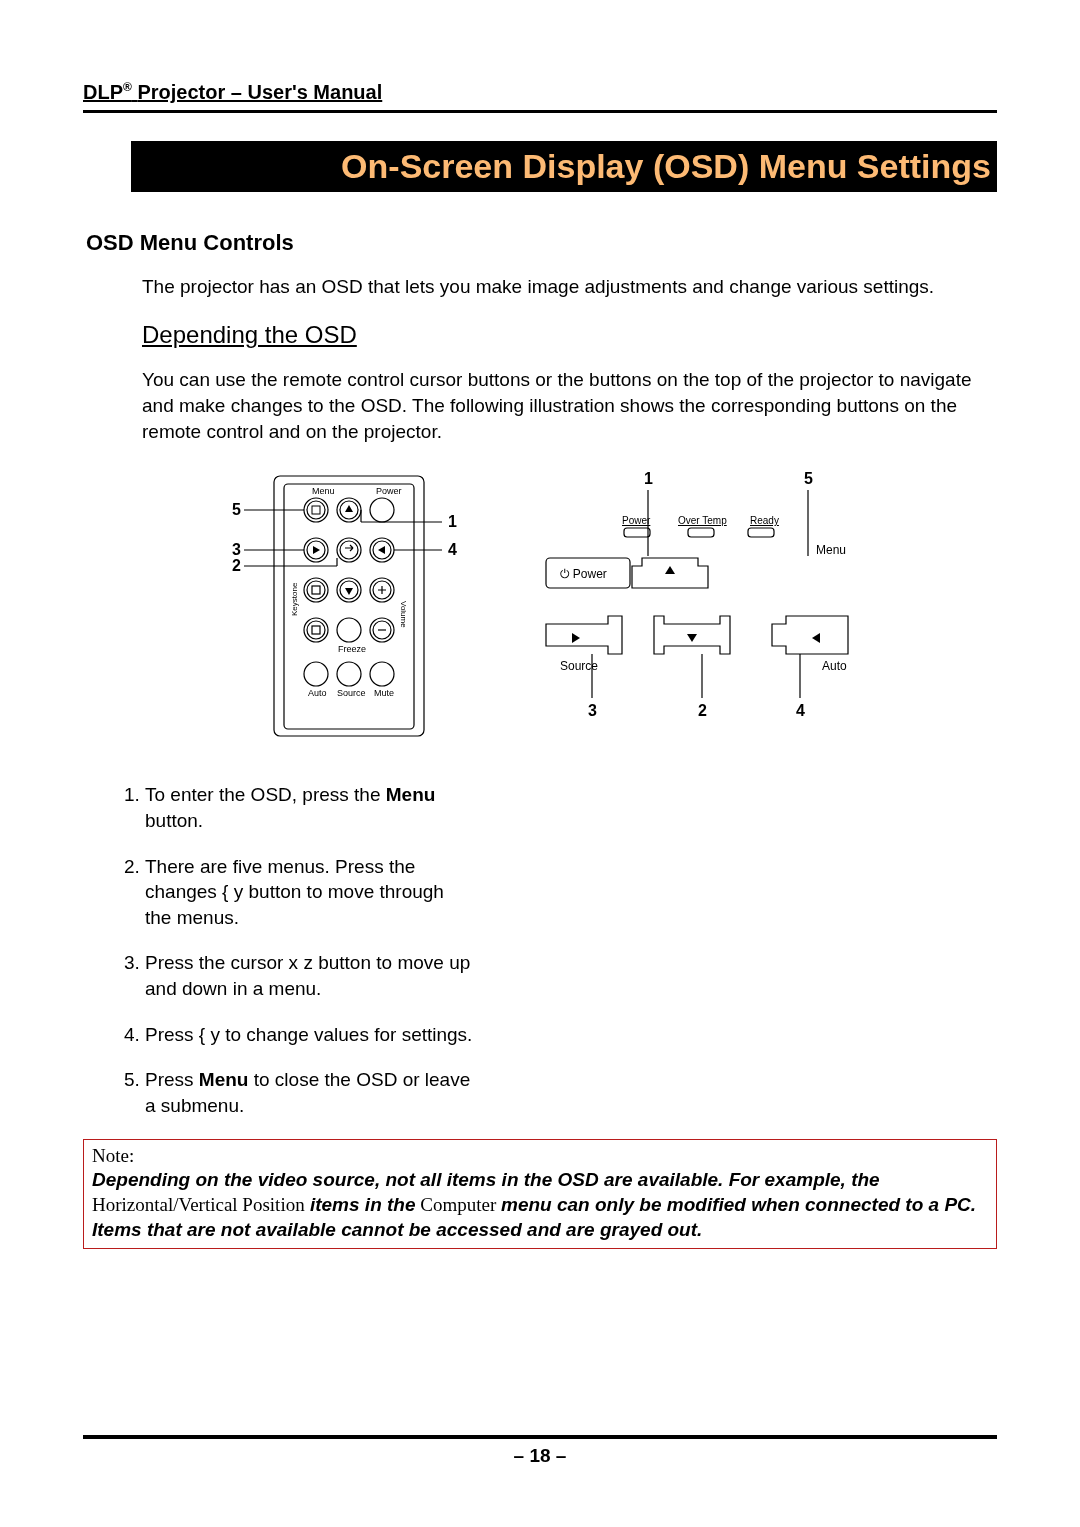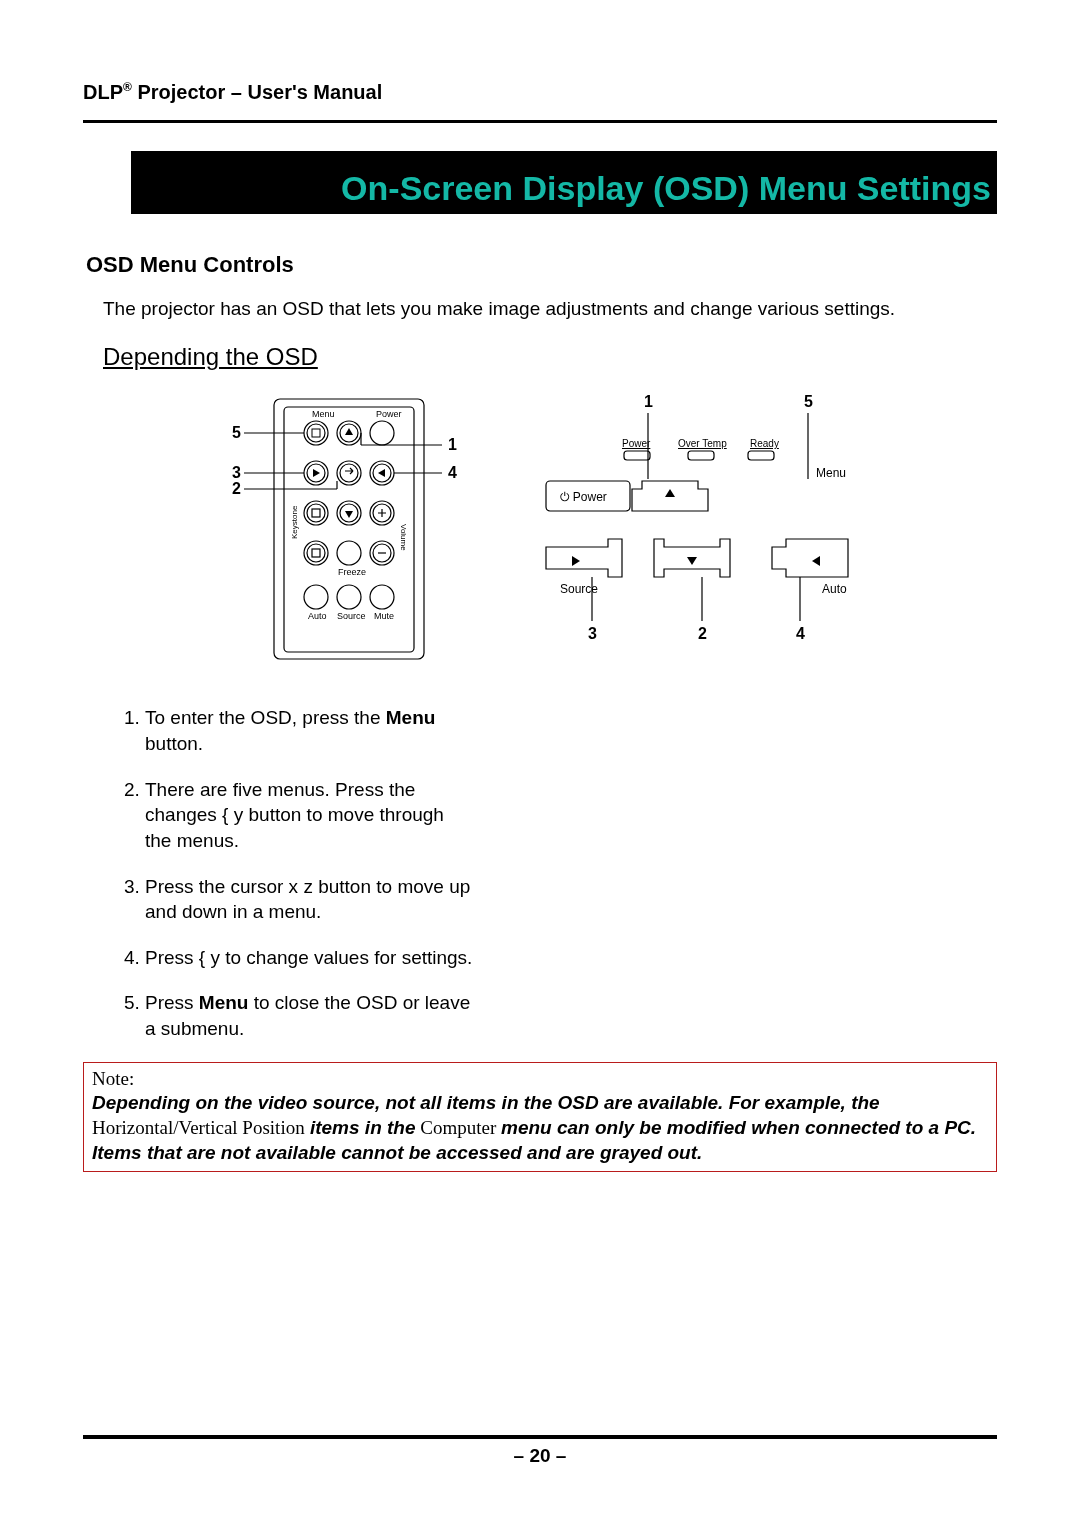--- a/index.html
+++ b/index.html
@@ -13,44 +13,45 @@
     position: relative;
     box-sizing: border-box;
   }
   .page {
     padding: 80px 83px 0 83px;
     box-sizing: border-box;
   }
   .running-head {
     font-weight: bold;
     font-size: 20px;
-    margin-bottom: 16px;
+    margin-bottom: 6px;
+    text-decoration: underline;
   }
   .running-head sup { font-size: 12px; vertical-align: super; }
   .thick-rule {
     border: none;
     border-top: 3px solid #000;
     margin: 0 0 28px 0;
   }
   .chapter-title {
     background: #000;
-    color: #14b8a6;
+    color: #fdba74;
     font-weight: bold;
     font-size: 34px;
     text-align: right;
-    padding: 18px 6px 6px 0;
+    padding: 6px 6px 6px 0;
     margin-left: 48px;
   }
   .h2 {
     font-weight: bold;
     font-size: 22px;
     margin: 38px 0 18px 3px;
   }
   .body-indent {
-    margin-left: 20px;
+    margin-left: 59px;
   }
   .p {
     font-size: 19px;
     line-height: 1.35;
     margin: 0 0 22px 0;
   }
   .h3 {
     font-size: 24px;
     text-decoration: underline;
     margin: 8px 0 18px 0;
@@ -111,20 +112,21 @@
   </div>
   <hr class="thick-rule">
 
   <div class="chapter-title">On-Screen Display (OSD) Menu Settings</div>
 
   <div class="h2">OSD Menu Controls</div>
 
   <div class="body-indent">
     <p class="p">The projector has an OSD that lets you make image adjustments and change various settings.</p>
     <div class="h3">Depending the OSD</div>
+    <p class="p">You can use the remote control cursor buttons or the buttons on the top of the projector to navigate and make changes to the OSD. The following illustration shows the corresponding buttons on the remote control and on the projector.</p>
   </div>
 
   <div class="illus-wrap">
 
     <svg width="270" height="280" viewBox="0 0 270 280">
       <g stroke="#000" fill="none" stroke-width="1.2">
 
         <rect x="70" y="10" width="150" height="260" rx="6"></rect>
         <rect x="80" y="18" width="130" height="245" rx="4"></rect>
 
@@ -255,14 +257,14 @@
 
   <div class="note-box">
     <span class="note-label">Note:</span><br>
     <span class="em">Depending on the video source, not all items in the OSD are available.</span><span>     </span><span class="em">For example, the</span><span>   </span><span class="rm">Horizontal/Vertical Position</span><span>       </span><span class="em">items in the</span><span class="rm"> Computer    </span><span class="em">menu can only be modified when connected to a PC. Items that are not available cannot be accessed and are grayed out.</span>
   </div>
 
 </div>
 
 <div class="footer">
   <hr>
-  <div class="pn">– 20 –</div>
+  <div class="pn">– 18 –</div>
 </div>
 
 </body></html>

